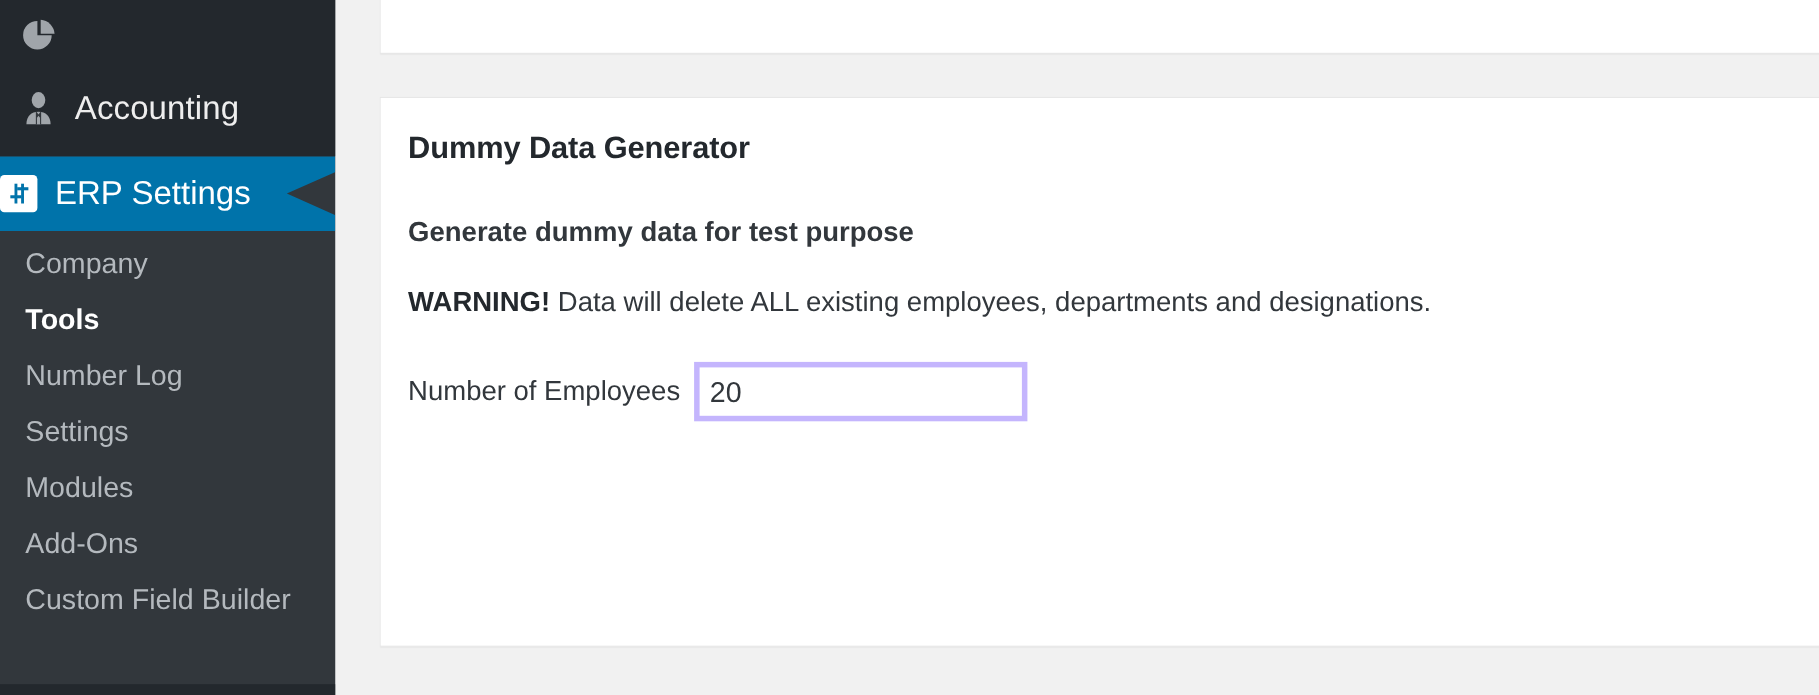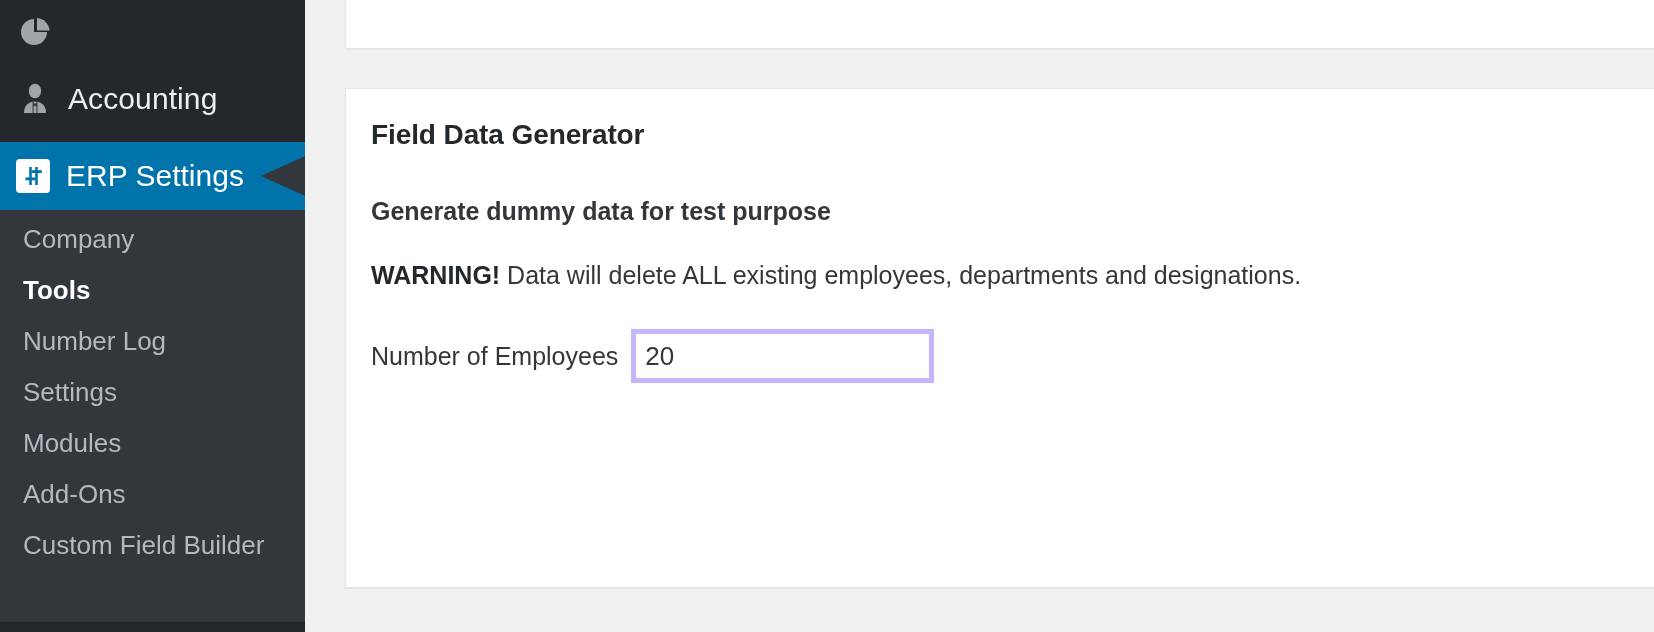--- a/index.html
+++ b/index.html
@@ -58,21 +58,20 @@
 
   
   .nav-item-active {
     position: absolute;
     left: 0; top: 142px;
     width: 305px; height: 68px;
     background: #0073aa;
     color: #ffffff;
     display: flex;
     align-items: center;
-    padding-left: 16px;
     font-size: 30px;
     cursor: pointer;
     clip-path: polygon(0 0, 100% 0, 100% 21%, 85.5% 50%, 100% 79%, 100% 100%, 0 100%);
   }
   .nav-item-active .nav-label { color: #ffffff; }
 
   .erp-icon-box {
     width: 34px; height: 34px;
     background: #ffffff;
     border-radius: 4px;
@@ -269,21 +268,21 @@
     </div>
 
     <div class="sidebar-footer"></div>
   </div>
 
   <div class="content">
 
     <div class="card card-top"></div>
 
     <div class="card card-main">
-      <h2 class="card-title">Field Data Generator</h2>
+      <h2 class="card-title">Dummy Data Generator</h2>
 
       <p class="card-desc">Generate dummy data for test purpose</p>
 
       <p class="card-warning"><span class="warn-strong">WARNING!</span><span> Data will delete ALL existing employees, departments and designations.</span></p>
 
       <div class="form-row">
         <label class="form-label">Number of Employees</label>
         <input class="form-input" type="text" value="20" style="">
       </div>
 

